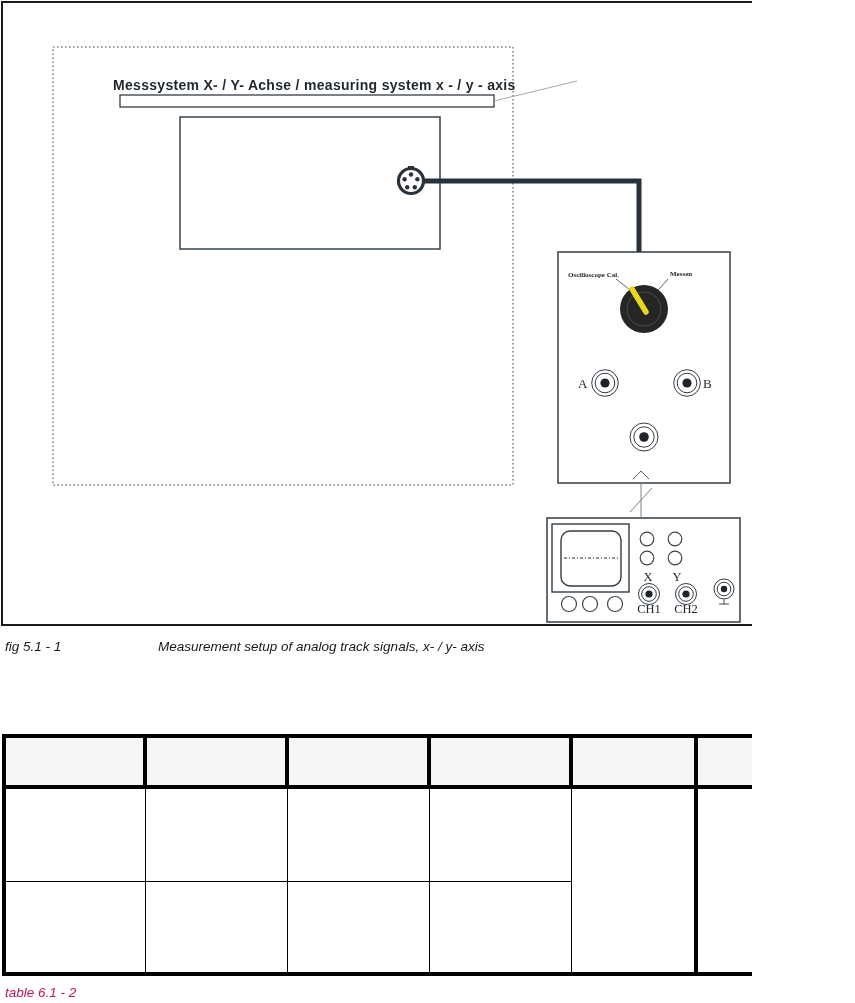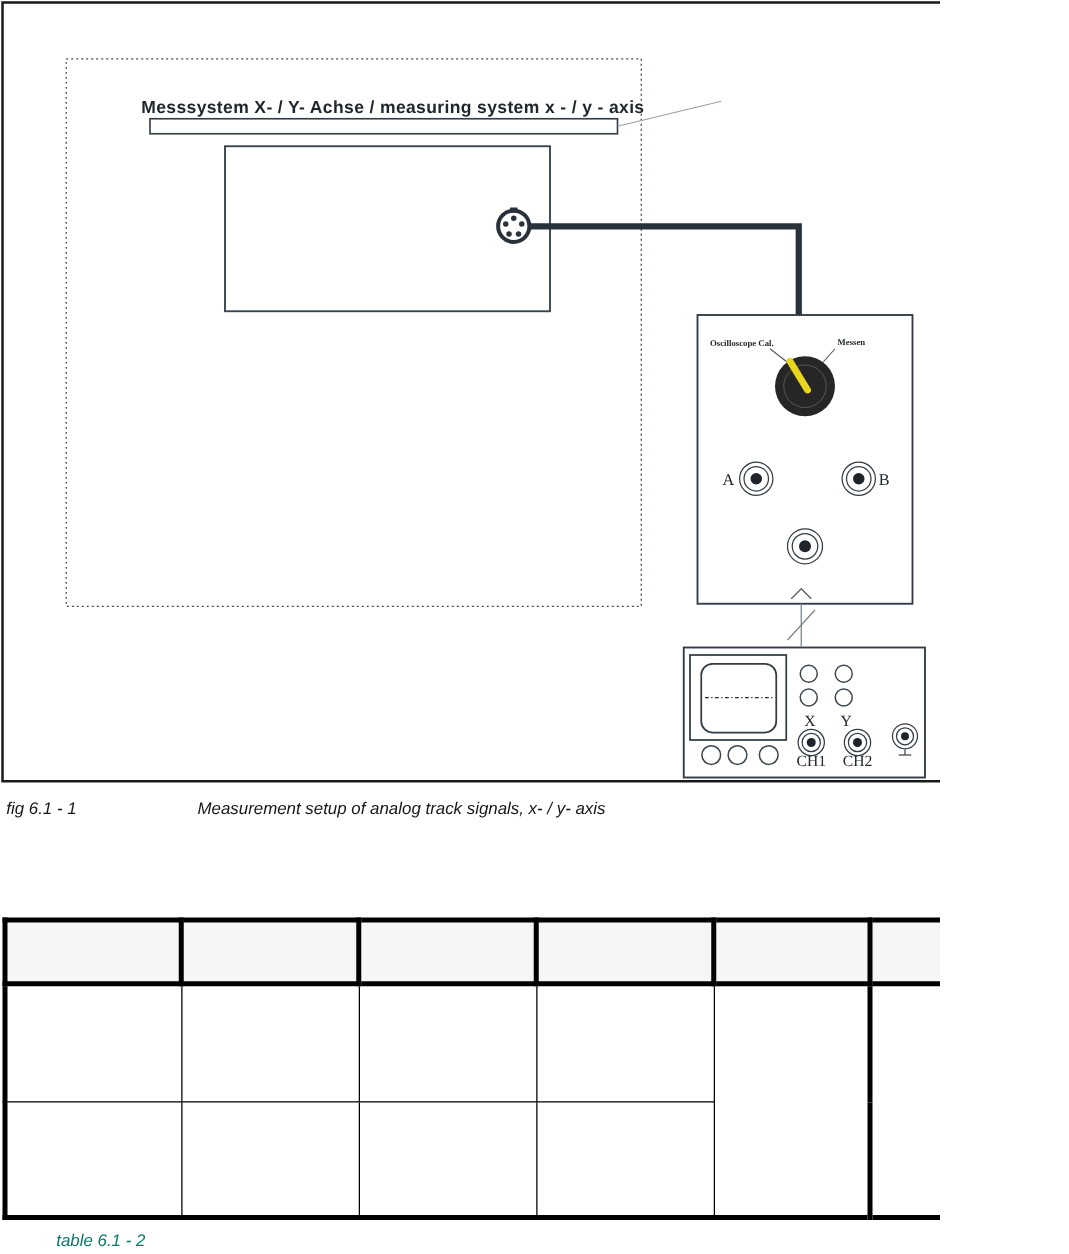--- a/index.html
+++ b/index.html
@@ -64,23 +64,22 @@
   table.data-table tr.body-row-1 td { height: 92px; }
   table.data-table tr.body-row-2 td { height: 90px; }
   table.data-table td.col-last { border-left: 4px solid #000000; }
 
   .table-caption {
     position: absolute;
     left: 5px;
     top: 985px;
     font-style: italic;
     font-size: 13.5px;
-    color: #0f766e;
+    color: #be185d;
     white-space: nowrap;
-    margin-left: 40px;
   }
 </style>
 </head>
 <body>
 
 <div class="page">
 
   <svg class="diagram" width="855" height="632" viewBox="0 0 855 632">
 
     <rect x="2" y="2" width="850" height="623" fill="none" stroke="#1a1a1a" stroke-width="2"></rect>
@@ -184,21 +183,21 @@
     <g>
       <circle cx="724" cy="589" r="10" fill="none" stroke="#333c44" stroke-width="1"></circle>
       <circle cx="724" cy="589" r="6.8" fill="none" stroke="#333c44" stroke-width="1"></circle>
       <circle cx="724" cy="589" r="3.2" fill="#1e242a"></circle>
       <line x1="724" y1="599.5" x2="724" y2="604" stroke="#3c464e" stroke-width="1"></line>
       <line x1="719" y1="604" x2="729" y2="604" stroke="#3c464e" stroke-width="1"></line>
     </g>
   </svg>
 
   <div class="fig-caption">
-    <span class="cap-id">fig 6.1 - 1</span>
+    <span class="cap-id">fig 5.1 - 1</span>
     <span class="cap-text">Measurement setup of analog track signals, x- / y- axis</span>
   </div>
 
   <table class="data-table">
     <colgroup>
       <col style="width:141px">
         <col style="width:142px">
         <col style="width:142px">
       <col style="width:142px">
         <col style="width:125px">

